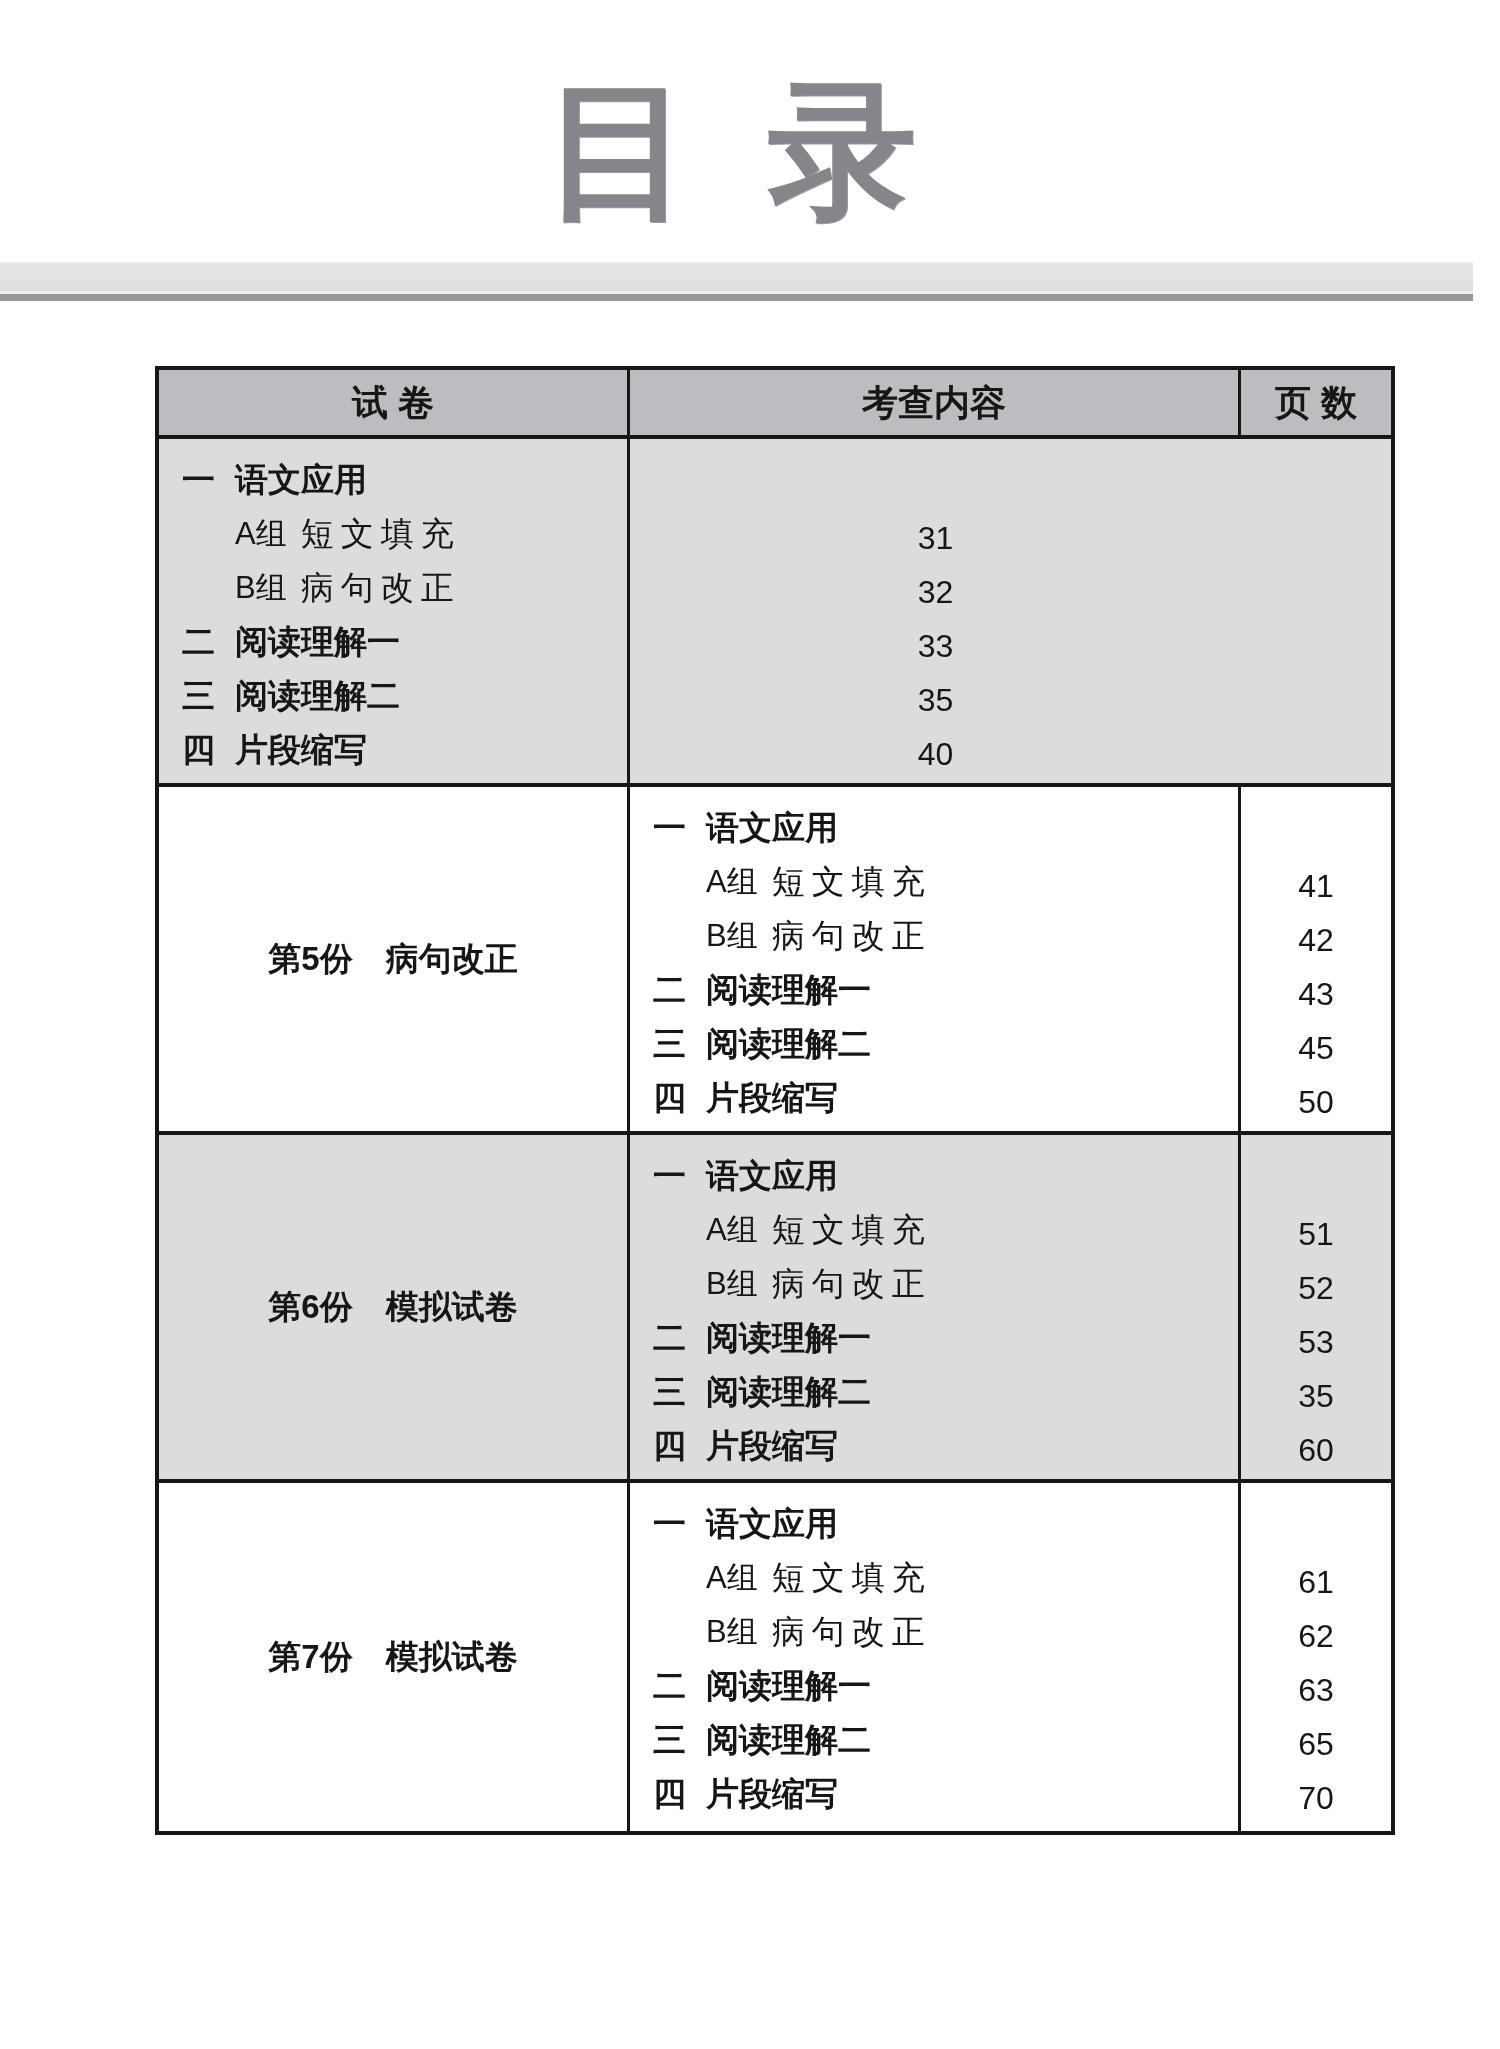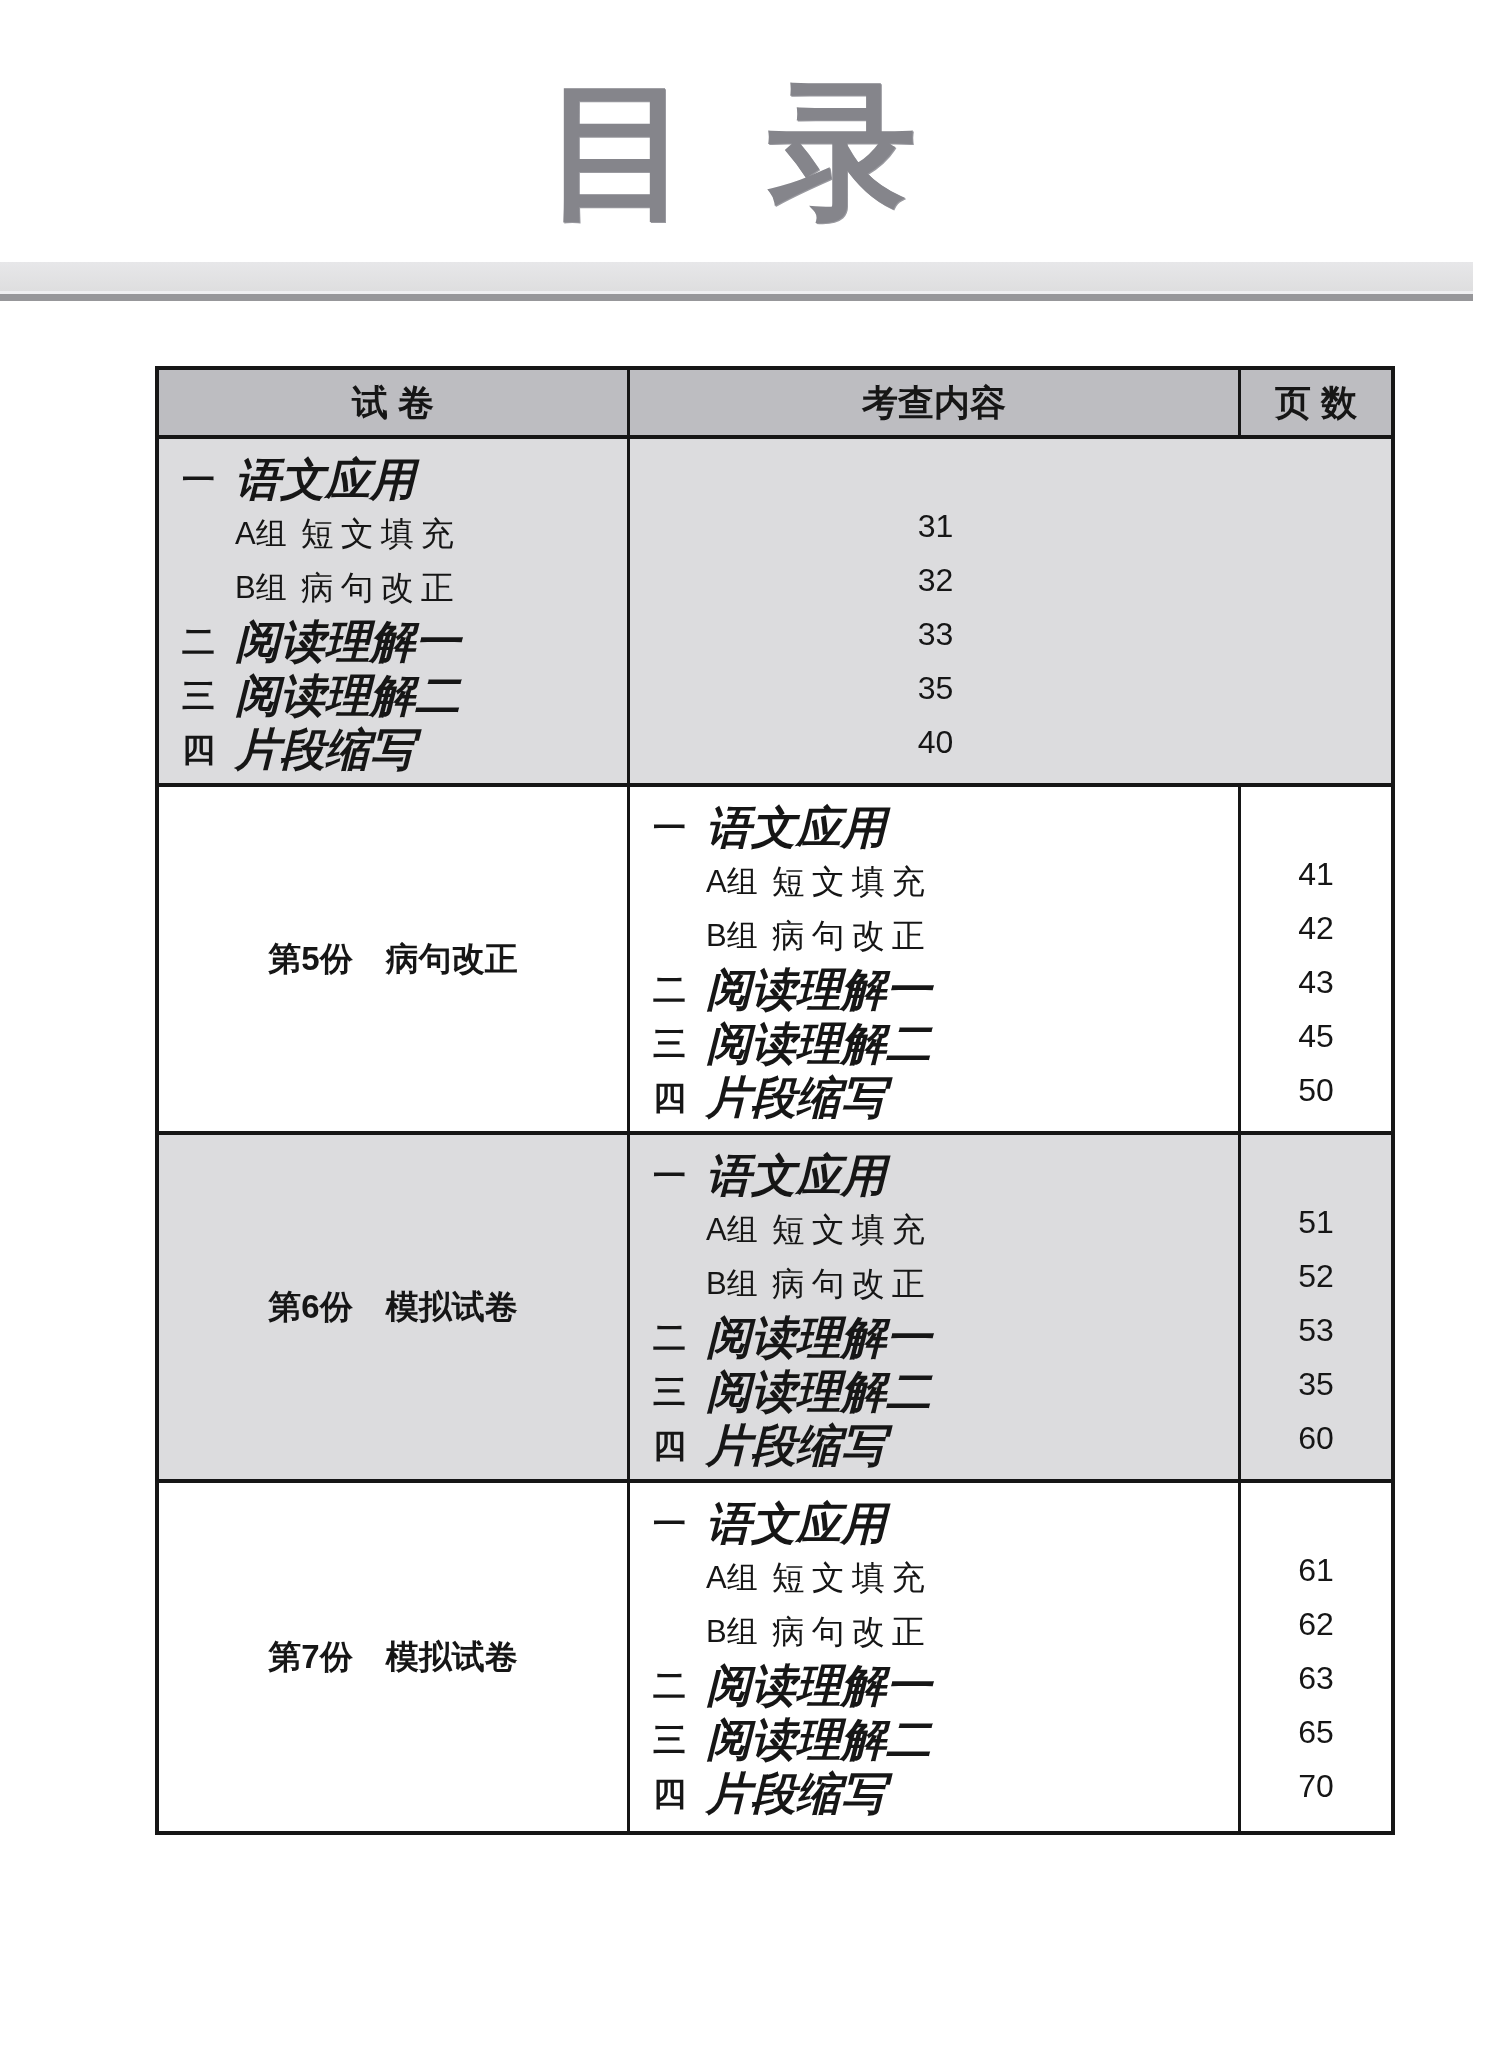--- a/index.html
+++ b/index.html
@@ -86,28 +86,28 @@
   }
   .line { height: 54px; display: flex; align-items: center; }
   .num {
     display: inline-block;
     width: 53px;
     font-weight: 700;
     font-size: 33px;
     flex: none;
   }
   .prefix { font-size: 31px; margin-right: 14px; text-align: center; }
-  .text-hei { font-weight: 700; font-size: 45px; font-style: italic; }
+  .text-hei { font-weight: 700; font-size: 33px; }
   .text-kai {
     font-family: "DejaVu Serif", serif;
     font-size: 33px;
     letter-spacing: 7px;
   }
 
-  .cell-pages { padding-top: 6px; }
+  .cell-pages { padding-top: 18px; }
   .pline {
     height: 54px;
     line-height: 54px;
     text-align: center;
     font-size: 32px;
     font-family: "Liberation Sans", sans-serif;
   }
 </style>
 </head>
 <body>

